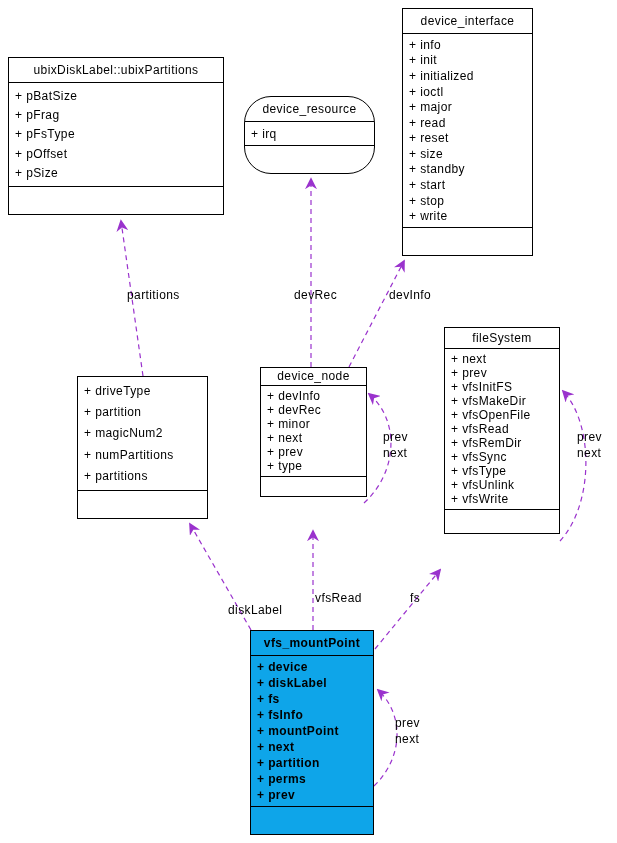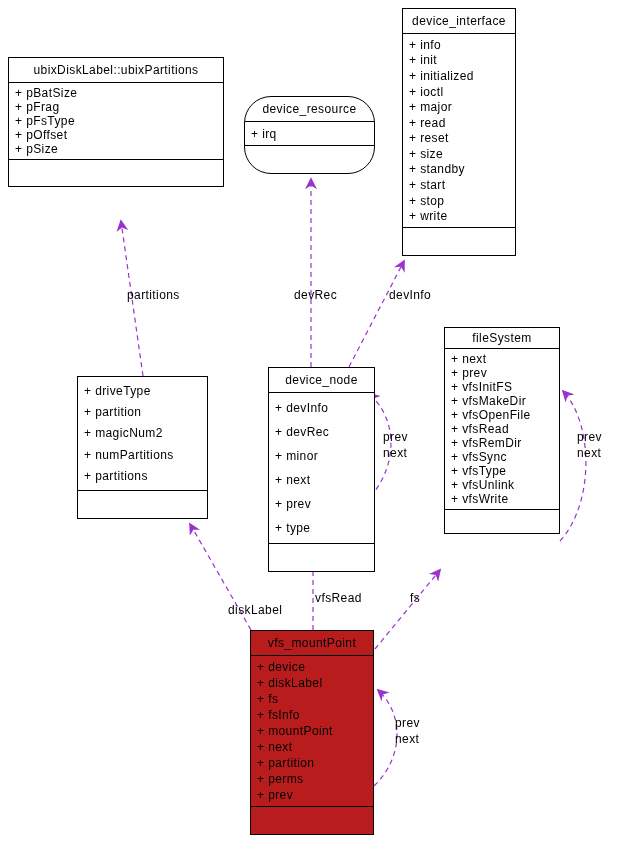--- a/index.html
+++ b/index.html
@@ -19,21 +19,21 @@
   .uml-box {
     position: absolute;
     background: #ffffff;
     border: 1px solid #000000;
     box-sizing: border-box;
     display: flex;
     flex-direction: column;
     font-size: 12px;
     color: #000000;
   }
-  .uml-box.highlight { background: #b91c1c; }
+  .uml-box.highlight { background: #0ea5e9; font-weight: bold; }
   .uml-title {
     height: 24px;
     border-bottom: 1px solid #000000;
     display: flex;
     align-items: center;
     justify-content: center;
     letter-spacing: 0.4px;
     white-space: nowrap;
   }
   .uml-members {
@@ -43,25 +43,25 @@
     flex-direction: column;
     justify-content: space-around;
     letter-spacing: 0.4px;
   }
   .uml-members .m { white-space: nowrap; }
   .uml-empty {
     height: 27px;
     border-top: 1px solid #000000;
   }
   
-  .b-ubixPartitions  { left: 8px;   top: 57px;  width: 216px; height: 130px; }
+  .b-ubixPartitions  { left: 8px;   top: 57px;  width: 216px; height: 158px; }
   .b-deviceResource  { left: 244px; top: 96px;  width: 131px; height: 78px; border-radius: 27px;  }
-  .b-deviceInterface { left: 402px; top: 8px;   width: 114px; height: 248px; }
+  .b-deviceInterface { left: 402px; top: 8px;   width: 131px; height: 248px; }
   .b-ubixDiskLabel   { left: 77px;  top: 376px; width: 131px; height: 143px; }
-  .b-deviceNode      { left: 268px; top: 367px; width: 107px; height: 205px; }
+  .b-deviceNode      { left: 260px; top: 367px; width: 107px; height: 130px; }
   .b-fileSystem      { left: 444px; top: 327px; width: 116px; height: 207px; }
   .b-vfsMountPoint   { left: 250px; top: 630px; width: 124px; height: 205px; }
   .edge-label {
     position: absolute;
     font-size: 12px;
     line-height: 16px;
     color: #000000;
     letter-spacing: 0.4px;
     white-space: nowrap;
   }

